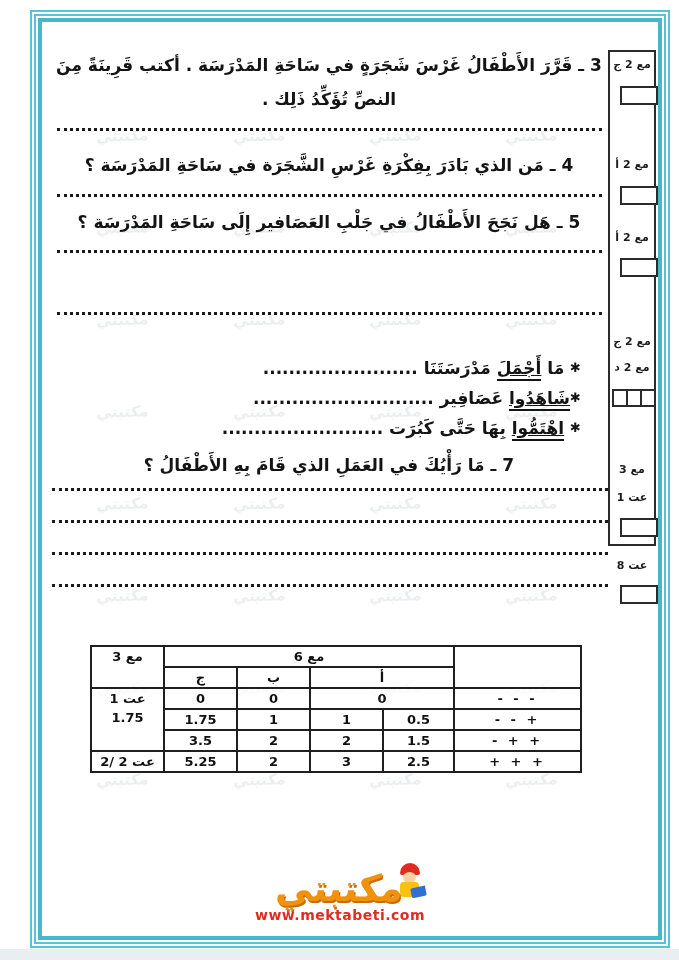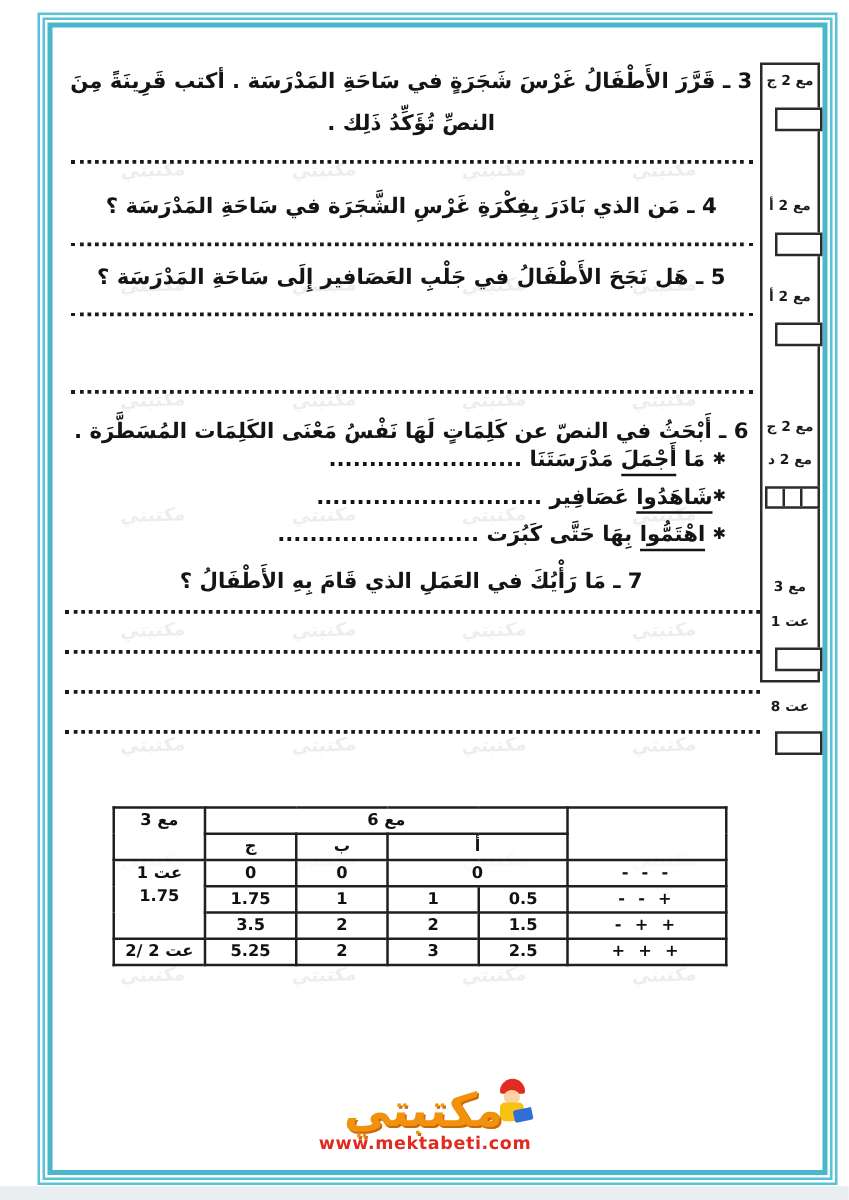--- a/index.html
+++ b/index.html
@@ -28,21 +28,21 @@
     position:absolute;left:55px;width:548px;text-align:center;direction:rtl;
     font-size:17px;font-weight:700;line-height:34px;color:#141414;
   }
   .dotline{position:absolute;height:0;border-bottom:3px dotted #1a1a1a;}
   .dotline.short{left:57px;width:545px;}
   .dotline.long{left:52px;width:556px;}
   .bullet{
     position:absolute;left:55px;width:526px;text-align:right;direction:rtl;
     font-size:17px;font-weight:700;color:#141414;
   }
-  .bullet .u{border-bottom:2px solid #141414;padding-bottom:1px;}
+  .bullet .u{border-bottom:2px solid #141414;padding-bottom:1px;text-decoration:underline;}
   .bullet .dots{font-weight:700;letter-spacing:1px;}
   .bullet .star{font-size:13px;vertical-align:2px;}
   
   .sidebar{
     position:absolute;left:608px;top:50px;width:48px;height:496px;
     border:2px solid #2b2b2b;box-sizing:border-box;background:rgba(255,255,255,.6);
   }
   .mark-label{
     position:absolute;width:100%;text-align:center;direction:rtl;
     font-size:11px;font-weight:700;white-space:nowrap;color:#1c1c1c;
@@ -131,21 +131,20 @@
   <div class="dotline short" style="top:128px;"></div>
 
   <div class="q" style="top:148px;">4 ـ مَن الذي بَادَرَ بِفِكْرَةِ غَرْسِ الشَّجَرَة في سَاحَةِ المَدْرَسَة ؟</div>
   <div class="dotline short" style="top:194px;"></div>
 
   <div class="q" style="top:205px;">5 ـ هَل نَجَحَ الأَطْفَالُ في جَلْبِ العَصَافير إِلَى سَاحَةِ المَدْرَسَة ؟</div>
   <div class="dotline short" style="top:250px;"></div>
 
   <div class="dotline short" style="top:312px;"></div>
 
-  <div class="q" style="top:328px;">6 ـ أَبْحَثُ في النصّ عن كَلِمَاتٍ لَهَا نَفْسُ مَعْنَى الكَلِمَات المُسَطَّرَة .</div>
 
   <div class="bullet" style="top:358px;">
     <span class="star">✱</span>
     <span>مَا </span><span class="u">أَجْمَلَ</span><span> مَدْرَسَتَنَا</span>
     <span class="dots">........................</span>
   </div>
 
   <div class="bullet" style="top:388px;">
     <span class="star">✱</span><span class="u">شَاهَدُوا</span><span> عَصَافِير</span>
     <span class="dots">............................</span>

